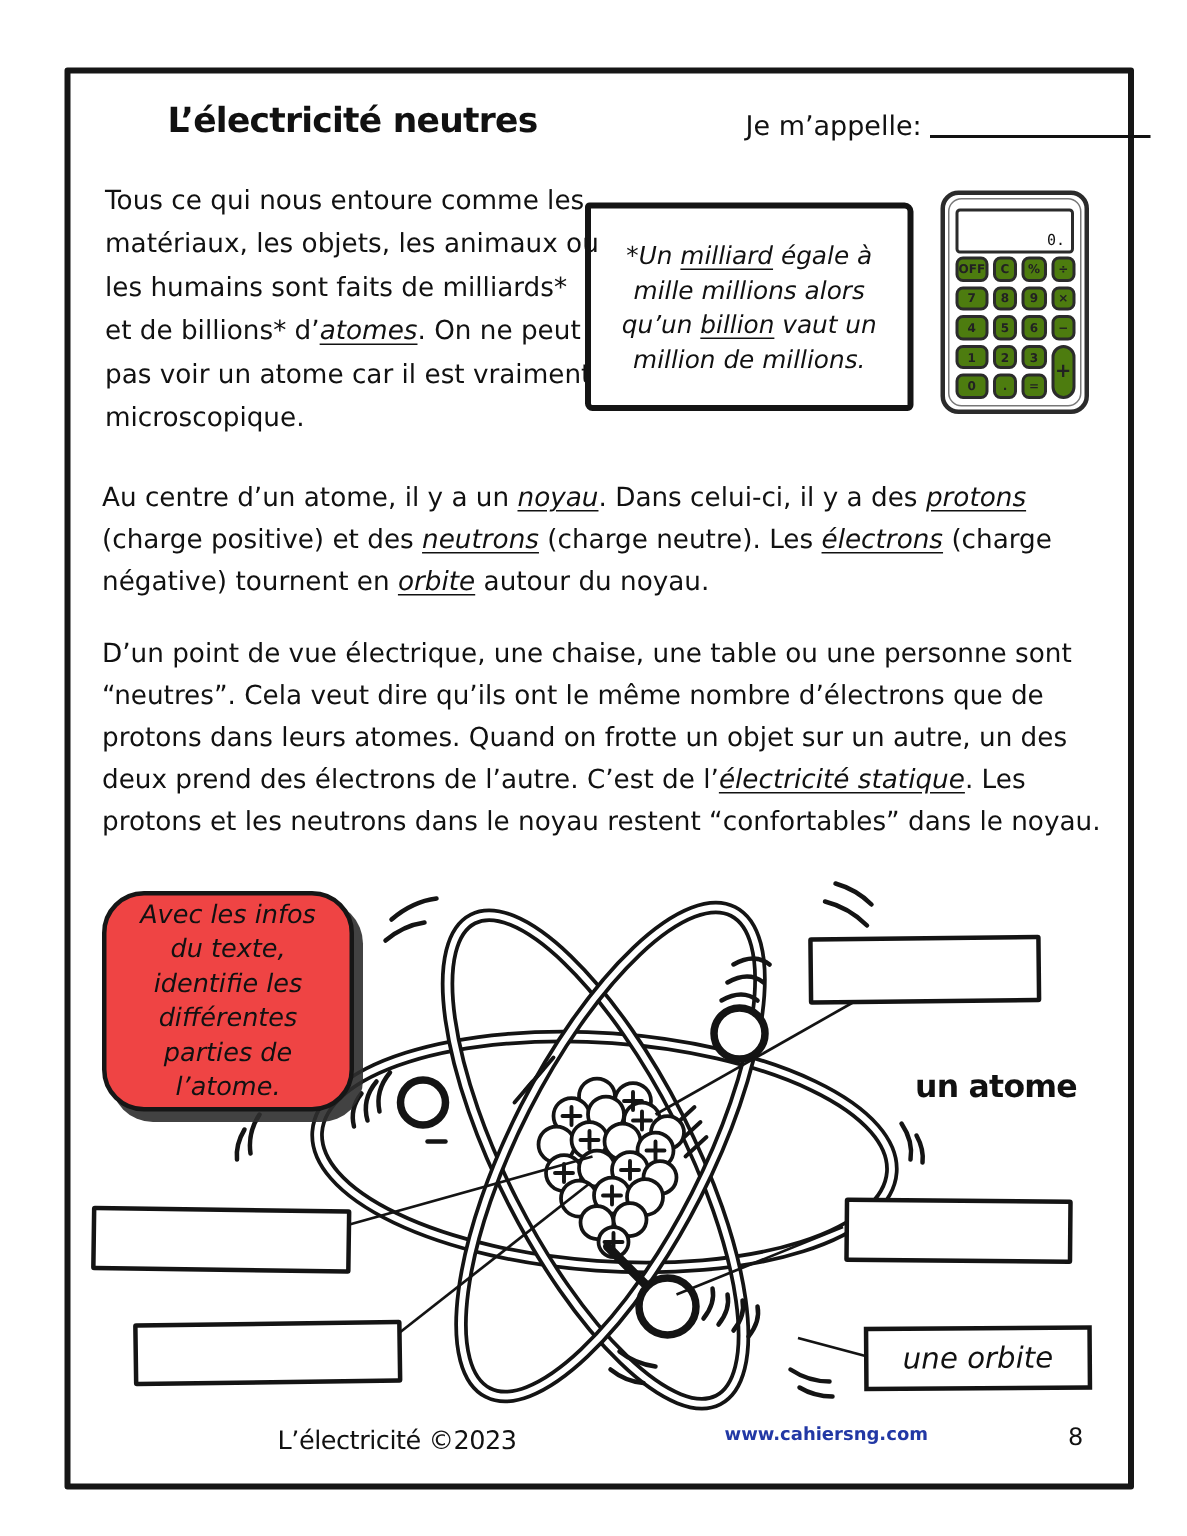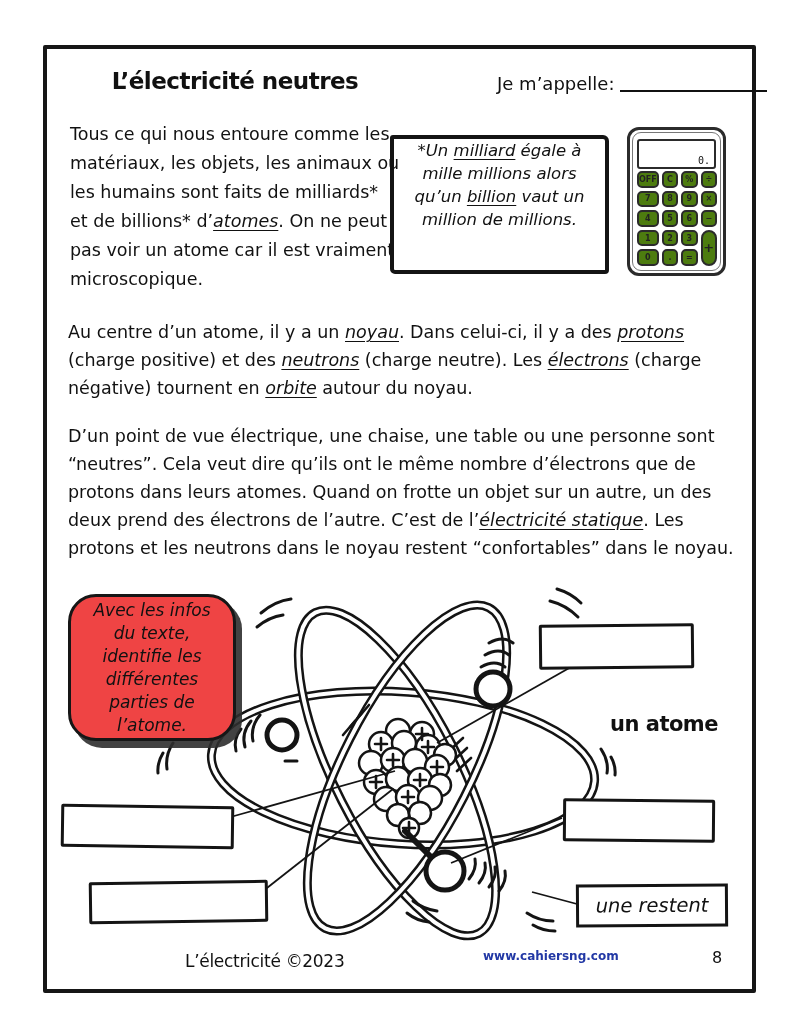--- a/index.html
+++ b/index.html
@@ -8,21 +8,21 @@
   .page-border{left:43px;top:45px;width:705px;height:940px;border:4px solid #161616;border-radius:2px;}
   .title{left:75px;top:68px;width:320px;text-align:center;font-size:23px;font-weight:bold;letter-spacing:-0.5px;}
   .name-row{left:462px;top:72px;font-size:18px;white-space:nowrap;margin-left:35px;}
   .name-line{display:inline-block;width:147px;border-bottom:2px solid #111;height:18px;margin-left:6px;vertical-align:-2px;}
   .para{font-size:17.5px;line-height:28px;margin:0;}
   .p1{left:70px;top:120px;width:330px;line-height:29px;}
   .p2{left:68px;top:318px;width:676px;}
   .p3{left:68px;top:422px;width:676px;}
   .seg{white-space:pre-wrap;}
   .u{font-style:italic;text-decoration:underline;text-underline-offset:3px;}
-  .note-box{left:390px;top:135px;width:211px;height:131px;border:4px solid #141414;border-radius:3px 6px 4px 5px;display:flex;align-items:flex-start;justify-content:center;}
+  .note-box{left:390px;top:135px;width:211px;height:131px;border:4px solid #141414;border-radius:3px 6px 4px 5px;display:flex;align-items:center;justify-content:center;}
   .note-text{font-style:italic;font-size:16.5px;line-height:23px;text-align:center;width:184px;}
   
   .calc{left:627px;top:127px;width:93px;height:143px;border:3px solid #2b2b2b;border-radius:12px;background:#fff;}
   .calc::before{content:"";position:absolute;left:2px;top:2px;right:2px;bottom:2px;border:1px solid #777;border-radius:9px;}
   .calc-display{position:absolute;left:7px;top:9px;right:7px;height:24px;border:2px solid #2b2b2b;border-radius:3px;font-size:10px;display:flex;align-items:flex-end;justify-content:flex-end;padding:1px 4px;font-family:"DejaVu Sans Mono",monospace;}
   .calc-keys{position:absolute;left:7px;top:41px;right:6px;bottom:7px;display:grid;grid-template-columns:repeat(4,1fr);grid-template-rows:repeat(5,1fr);gap:3px;}
   .key{border:2px solid #2b2b2b;border-radius:5px;font-size:8px;font-weight:bold;display:flex;align-items:center;justify-content:center;background:#4d7c0f;color:#222;}
   .key.tall{grid-column:4;grid-row:4/6;border-radius:9px;font-size:13px;}
   
   .bubble{left:68px;top:594px;width:162px;height:141px;border:3.5px solid #161616;border-radius:28px;background:#ef4444;box-shadow:6px 7px 0 rgba(45,45,45,0.9);display:flex;align-items:center;justify-content:center;z-index:3;}
@@ -196,19 +196,19 @@
     <line x1="517" y1="235" x2="406" y2="280"></line>
     <line x1="532" y1="321" x2="487" y2="309"></line>
   </g>
 </svg>
 
 <div class="abs blank-box bb-tr"></div>
 <div class="abs blank-box bb-left"></div>
 <div class="abs blank-box bb-bl"></div>
 <div class="abs blank-box bb-right"></div>
 <div class="abs bb-orbite">
-  <span>une restent</span>
+  <span>une orbite</span>
 </div>
 <div class="abs atom-label">un atome</div>
 
 <div class="abs footer-left">L’électricité ©2023</div>
 <div class="abs footer-url">www.cahiersng.com</div>
 <div class="abs footer-page">8</div>
 
 </body></html>

